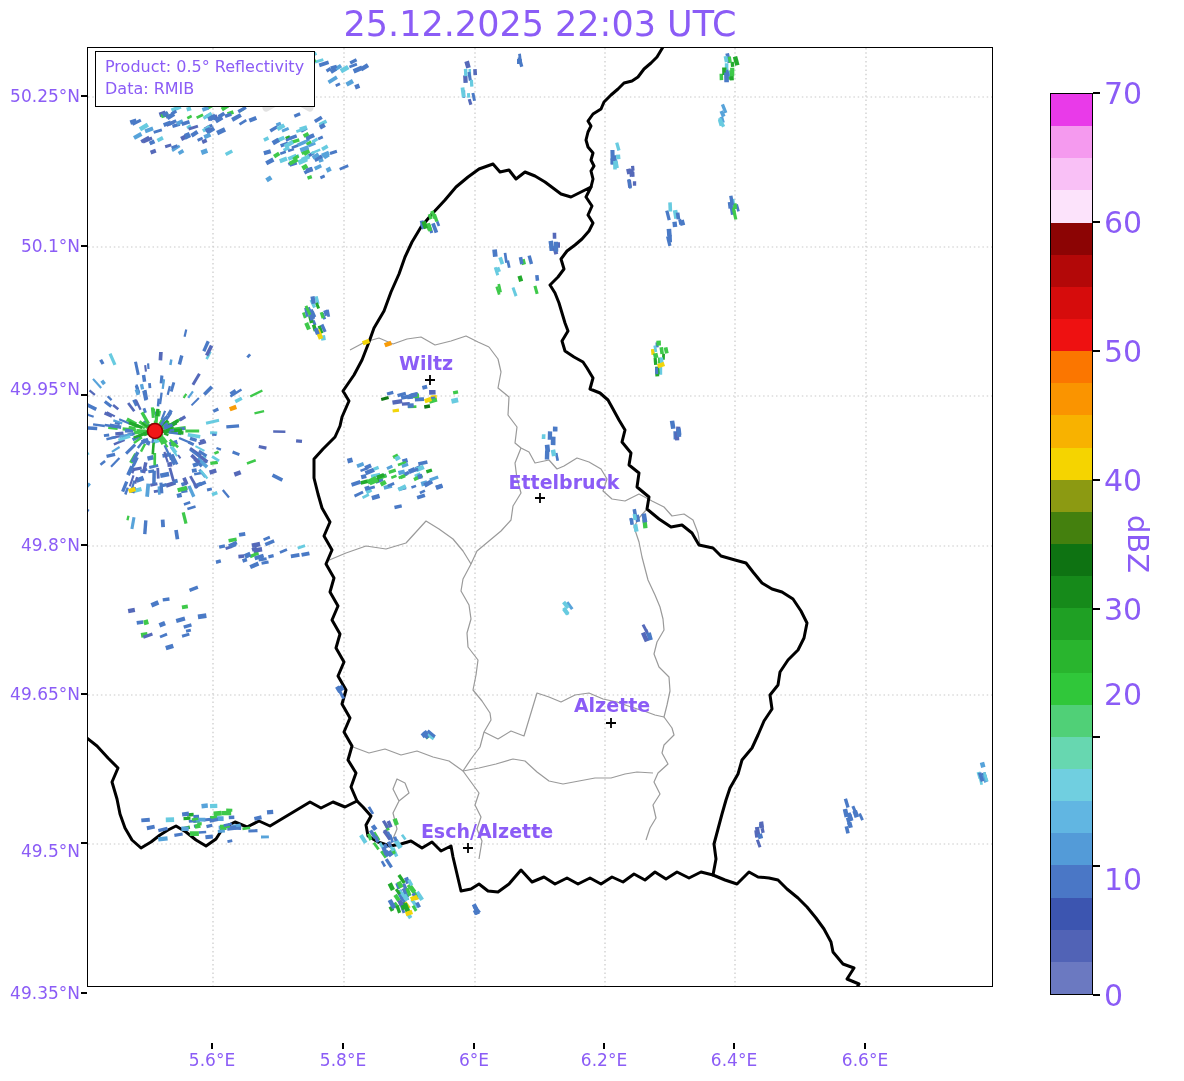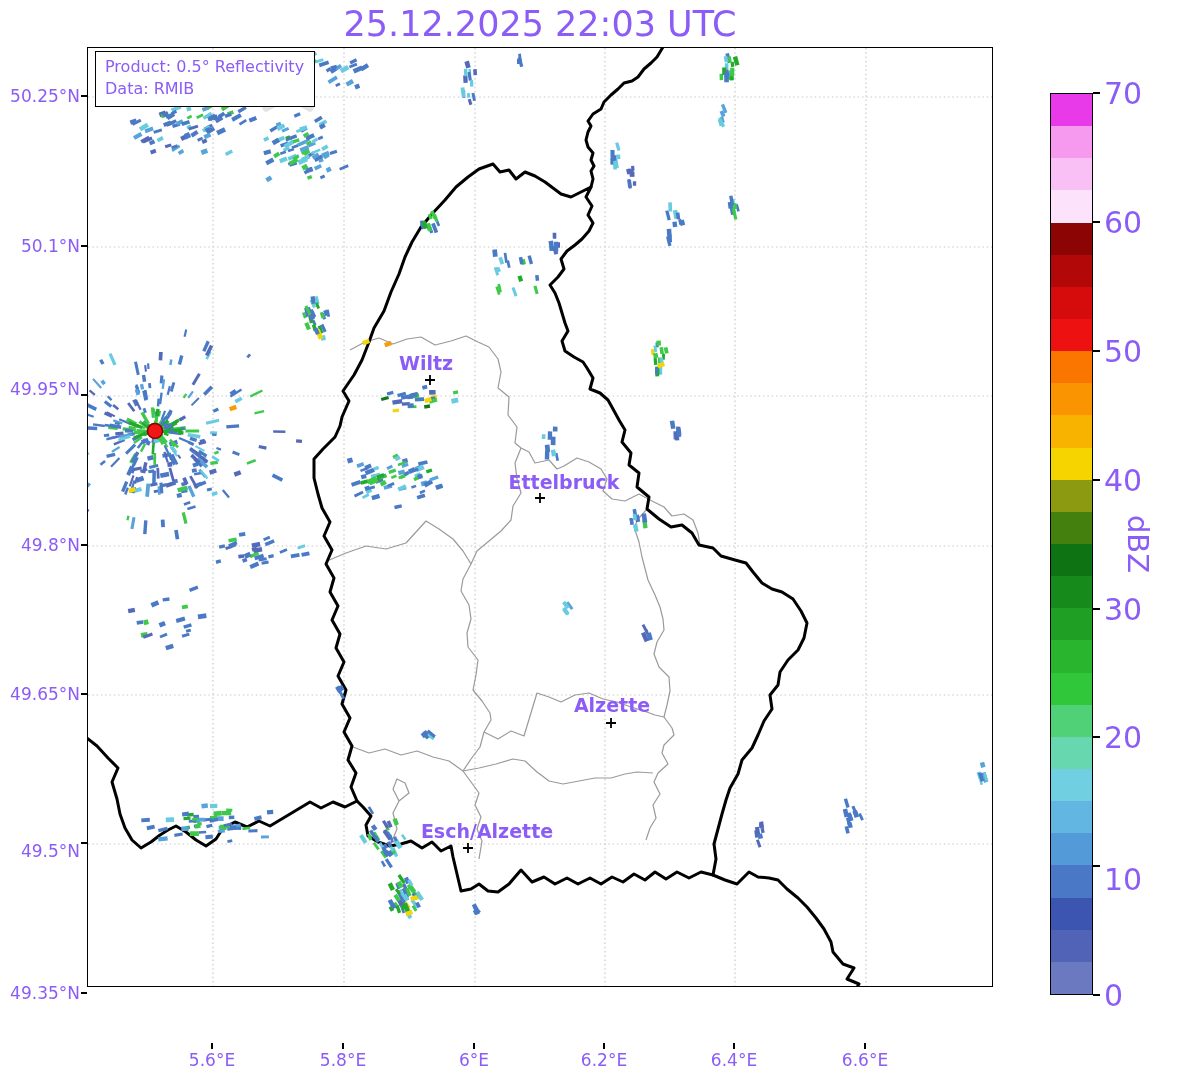--- a/index.html
+++ b/index.html
@@ -1011,21 +1011,21 @@
     <div class="ytick-label" style="top: 694px; right: 1104px;">49.65°N</div>
     <div class="tickmark" style="left: 81px; top: 842px; width: 6px; height: 2px;"></div>
     <div class="ytick-label" style="top: 851px; right: 1104px;">49.5°N</div>
     <div class="tickmark" style="left: 81px; top: 992px; width: 6px; height: 2px;"></div>
     <div class="ytick-label" style="top: 993px; right: 1104px; margin-left: 9px;">49.35°N</div>
     <div class="cbar-tick" style="top: 994.2px;"></div>
     <div class="cbar-ticklabel" style="top: 995px;">0</div>
     <div class="cbar-tick" style="top: 865.2px;"></div>
     <div class="cbar-ticklabel" style="top: 866px; margin-top: 13px;">10</div>
     <div class="cbar-tick" style="top: 736.2px;"></div>
-    <div class="cbar-ticklabel" style="top: 737px; text-align: center;">20</div>
+    <div class="cbar-ticklabel" style="top: 694px; text-align: center;">20</div>
     <div class="cbar-tick" style="top: 608.2px;"></div>
     <div class="cbar-ticklabel" style="top: 609px;">30</div>
     <div class="cbar-tick" style="top: 479.2px;"></div>
     <div class="cbar-ticklabel" style="top: 480px;">40</div>
     <div class="cbar-tick" style="top: 350.2px;"></div>
     <div class="cbar-ticklabel" style="top: 351px;">50</div>
     <div class="cbar-tick" style="top: 221.2px;"></div>
     <div class="cbar-ticklabel" style="top: 222px;">60</div>
     <div class="cbar-tick" style="top: 92.2px;"></div>
     <div class="cbar-ticklabel" style="top: 93px;">70</div>

